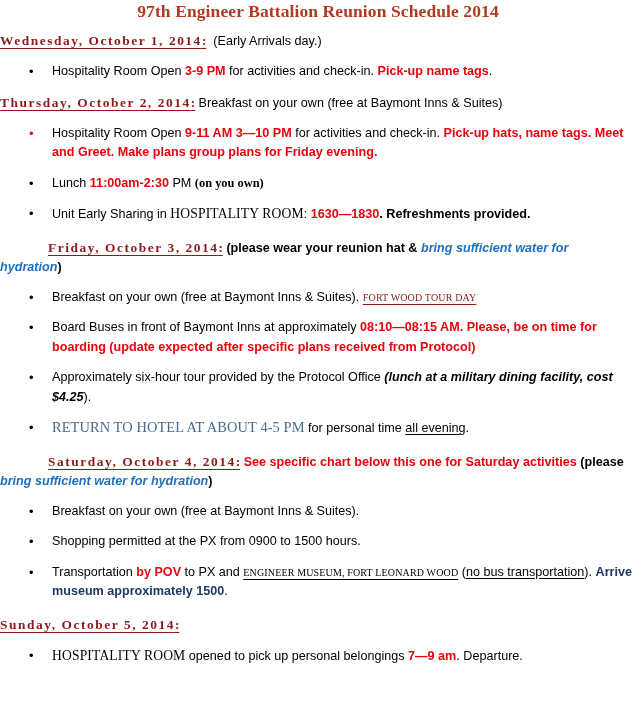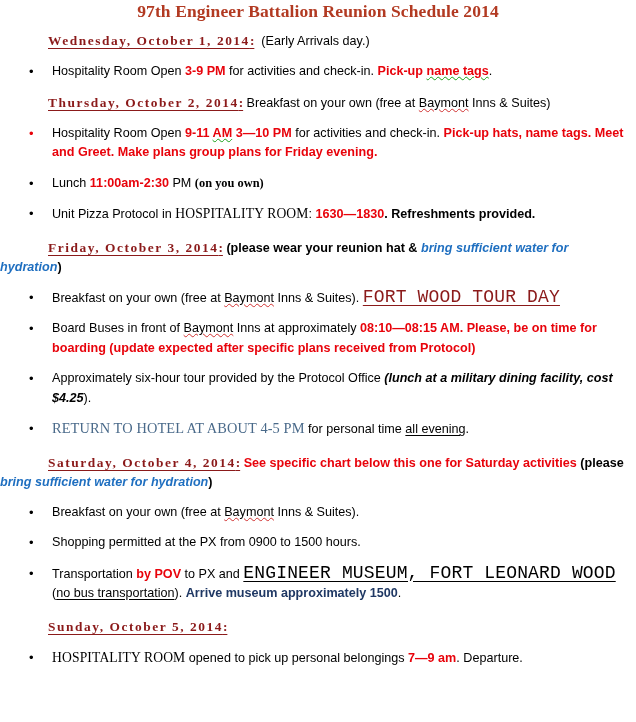--- a/index.html
+++ b/index.html
@@ -53,21 +53,21 @@
     text-underline-offset: 2.5px;
   }
   .day-colon {
     font-family: "Liberation Serif", serif;
     font-weight: bold;
     font-size: 13.4px;
     color: #8b1a1a;
     text-decoration: underline;
     text-underline-offset: 2.5px;
   }
-  .day-indent { padding-left: 48px; }
+  .day-indent { }
 
   
   .bullet-row {
     position: relative;
     padding-left: 52px;
     padding-right: 4px;
     font-size: 12.6px;
     line-height: 19.5px;
   }
   .bullet-row .bullet {
@@ -90,49 +90,47 @@
   .i  { font-style: italic; }
   .sans   { font-family: "Liberation Sans", sans-serif; }
   .u  { text-decoration: underline; text-underline-offset: 2px; }
 
   .serif-caps {
     font-family: "Liberation Serif", serif;
     font-size: 13.6px;
     letter-spacing: 0.15px;
   }
   .serif-caps-u {
-    font-family: Liberation Mono, monospace;
-    font-size: 18px;
+    font-family: Liberation Serif, serif;
+    font-size: 10px;
     letter-spacing: 0.15px;
     text-decoration: underline;
     text-underline-offset: 2.5px;
   }
   .steel-caps {
     font-family: "Liberation Serif", serif;
     font-size: 14.4px;
     color: #4a6a8a;
     letter-spacing: 0.1px;
     text-align: right;
   }
   .serif-bold-sm {
     font-family: "Liberation Serif", serif;
     font-weight: bold;
     font-size: 12.4px;
   }
 
   
   .sq-red {
-    text-decoration: underline;
     text-decoration-style: wavy;
     text-decoration-color: #d03030;
     text-underline-offset: 1px;
     text-decoration-thickness: 1px;
   }
   .sq-green {
-    text-decoration: underline;
     text-decoration-style: wavy;
     text-decoration-color: #16a016;
     text-underline-offset: 1px;
     text-decoration-thickness: 1px;
   }
 
   .sp-title { height: 10px; }
   .sp-md  { height: 11px; }
   .sp-lg  { height: 13px; }
 </style>
@@ -173,21 +171,21 @@
 
   <div class="bullet-row">
     <span class="bullet t-black">•</span>
     <span class="t-black">Lunch </span><span class="t-red b">11:00am-2:30</span><span class="t-black"> PM </span><span class="t-black serif-bold-sm">(on you own)</span>
   </div>
 
   <div class="sp-md"></div>
 
   <div class="bullet-row">
     <span class="bullet t-black">•</span>
-    <span class="t-black">Unit Pizza Protocol in </span><span class="t-black serif-caps">HOSPITALITY ROOM</span><span class="t-black">:  </span><span class="t-red b">1630—1830</span><span class="t-black b">. </span><span class="t-black b">Refreshments provided.</span>
+    <span class="t-black">Unit Early Sharing in </span><span class="t-black serif-caps">HOSPITALITY ROOM</span><span class="t-black">:  </span><span class="t-red b">1630—1830</span><span class="t-black b">. </span><span class="t-black b">Refreshments provided.</span>
   </div>
 
   <div class="sp-lg"></div>
 
   <div class="day-block">
     <span style="padding-left:48px;"></span><span class="day-head">Friday, October 3, 2014</span><span class="day-colon">:</span><span class="sans t-black b"> (please wear your reunion hat &amp; </span><span class="sans t-blue b i">bring sufficient water for hydration</span><span class="sans t-black b">)</span>
   </div>
 
   <div class="sp-md"></div>
 

